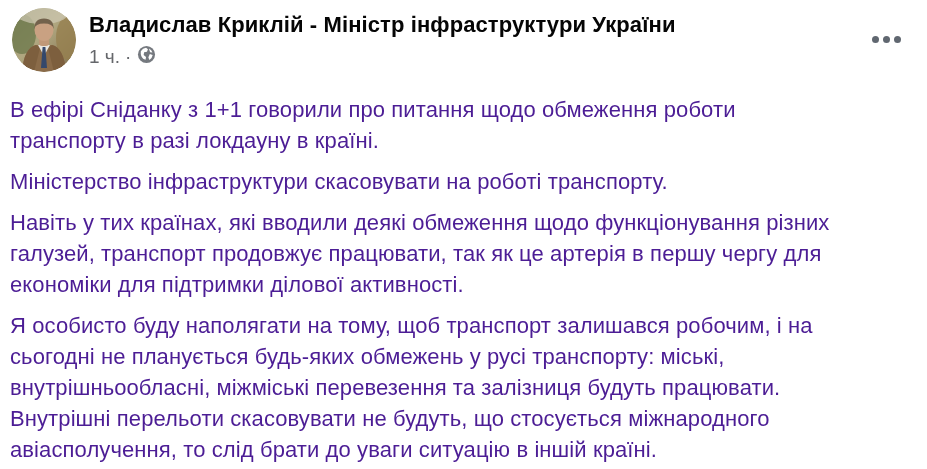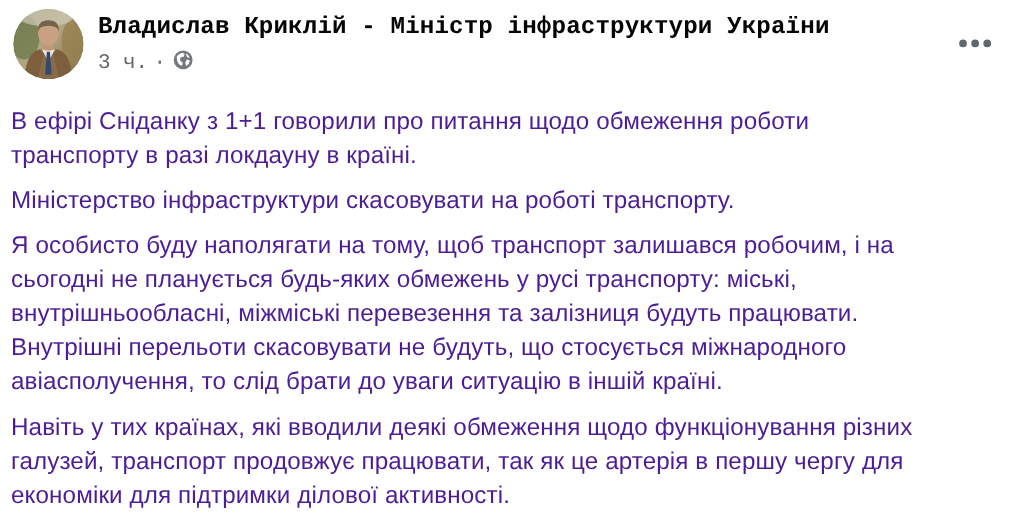--- a/index.html
+++ b/index.html
@@ -25,21 +25,20 @@
     border-radius: 50%;
     overflow: hidden;
     flex: 0 0 64px;
     cursor: pointer;
   }
   .avatar svg { display: block; }
   .header-text {
     margin-left: 13px;
     padding-top: 3px;
     min-width: 0;
-    font-family: Liberation Mono, monospace;
   }
   .page-name {
     font-size: 22px;
     line-height: 28px;
     font-weight: 600;
     color: #050505;
     letter-spacing: 0.1px;
     cursor: pointer;
     white-space: nowrap;
   }
@@ -124,21 +123,21 @@
           <ellipse cx="32" cy="22" rx="9.5" ry="11" fill="#c9a182"></ellipse>
 
           <path d="M 22.5 21 Q 22 10.5 32 10.5 Q 42 10.5 41.5 21 Q 41 15.5 32 15.5 Q 23 15.5 22.5 21 Z" fill="#73624c"></path>
         </g>
       </svg>
     </div>
 
     <div class="header-text">
       <div class="page-name">Владислав Криклій - Міністр інфраструктури України</div>
       <div class="meta-row">
-        <span class="timestamp">3 ч.</span>
+        <span class="timestamp">1 ч.</span>
         <span class="sep">·</span>
         <span class="globe">
           <svg width="19" height="19" viewBox="0 0 20 20">
             <circle cx="10" cy="10" r="9" fill="#75797f"></circle>
             <path d="M 4 6.5 Q 6 3.5 9.5 3 L 11.5 4.5 L 10.5 7 L 7.5 7.5 L 7 10.5 L 9.5 12.5 L 9 15.5 L 6.5 14.5 Q 3.5 11.5 4 6.5 Z" fill="#ffffff"></path>
             <path d="M 13.5 9.5 L 16.5 10.5 Q 16 14 13 15.8 L 12 13 Z" fill="#ffffff"></path>
             <path d="M 12.5 3.6 Q 15.5 5 16.3 8 L 13.8 7.5 Z" fill="#ffffff"></path>
           </svg>
         </span>
       </div>
@@ -149,23 +148,23 @@
       <span class="dot"></span>
       <span class="dot"></span>
     </button>
 
   </div>
 
   <div class="post-body">
     <p>В ефірі Сніданку з 1+1 говорили про питання щодо обмеження роботи
 транспорту в разі локдауну в країні.</p>
     <p>Міністерство інфраструктури скасовувати на роботі транспорту.</p>
+    <p>Навіть у тих країнах, які вводили деякі обмеження щодо функціонування різних
+галузей, транспорт продовжує працювати, так як це артерія в першу чергу для
+економіки для підтримки ділової активності.</p>
     <p>Я особисто буду наполягати на тому, щоб транспорт залишався робочим, і на
 сьогодні не планується будь-яких обмежень у русі транспорту: міські,
 внутрішньообласні, міжміські перевезення та залізниця будуть працювати.
 Внутрішні перельоти скасовувати не будуть, що стосується міжнародного
 авіасполучення, то слід брати до уваги ситуацію в іншій країні.</p>
-    <p>Навіть у тих країнах, які вводили деякі обмеження щодо функціонування різних
-галузей, транспорт продовжує працювати, так як це артерія в першу чергу для
-економіки для підтримки ділової активності.</p>
   </div>
 
 </div>
 
 </body></html>

